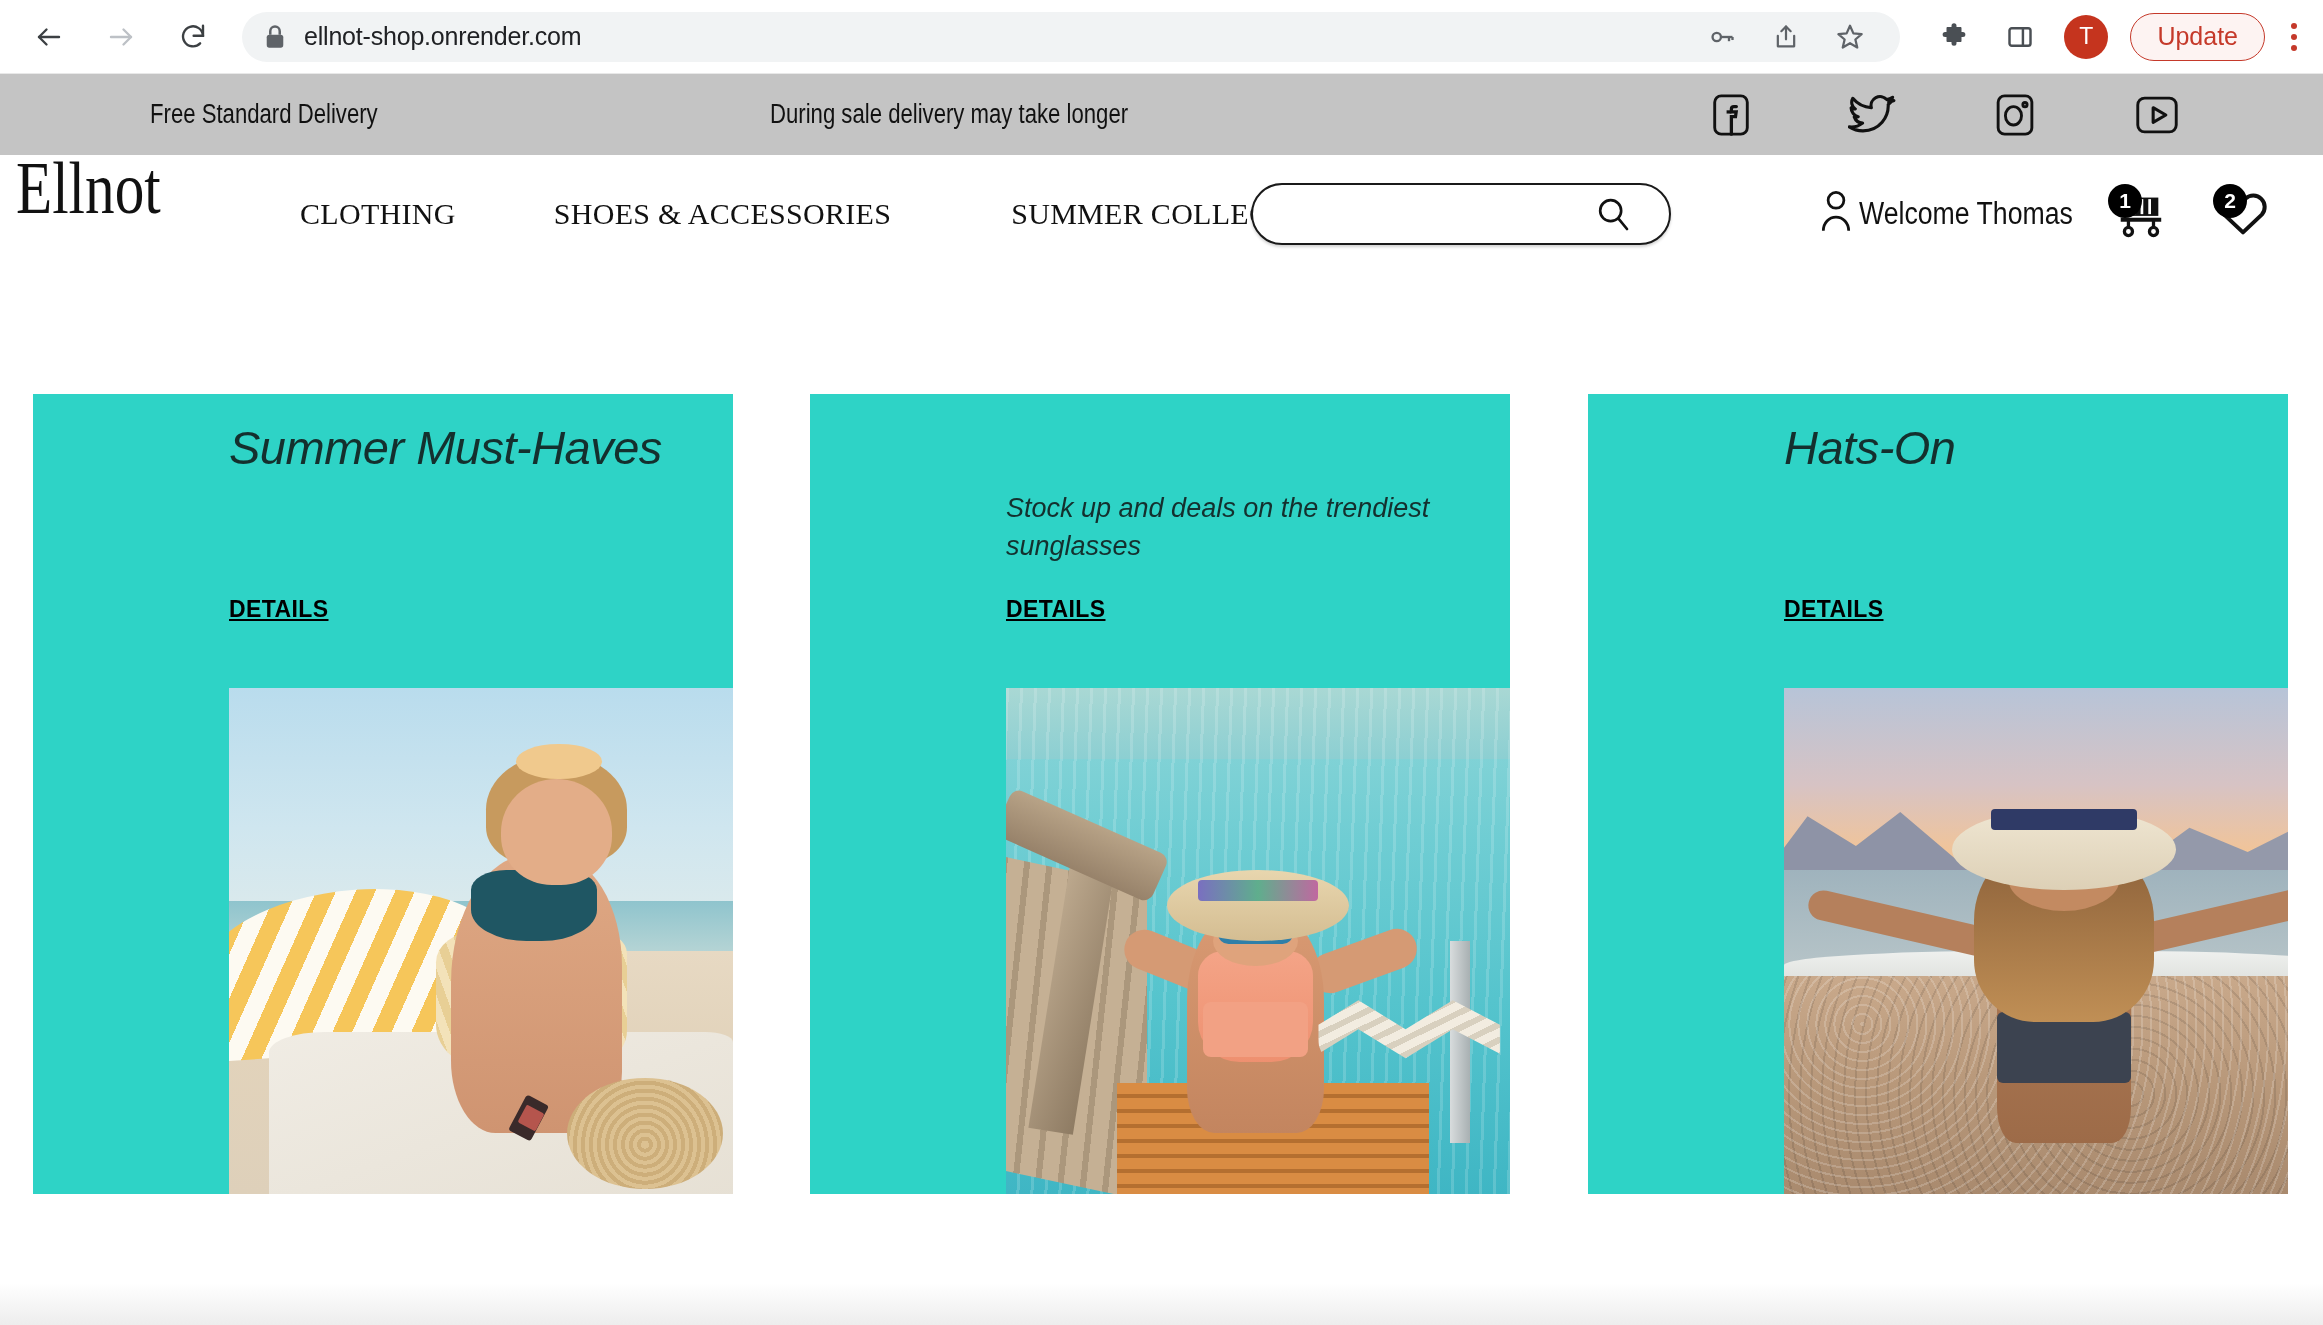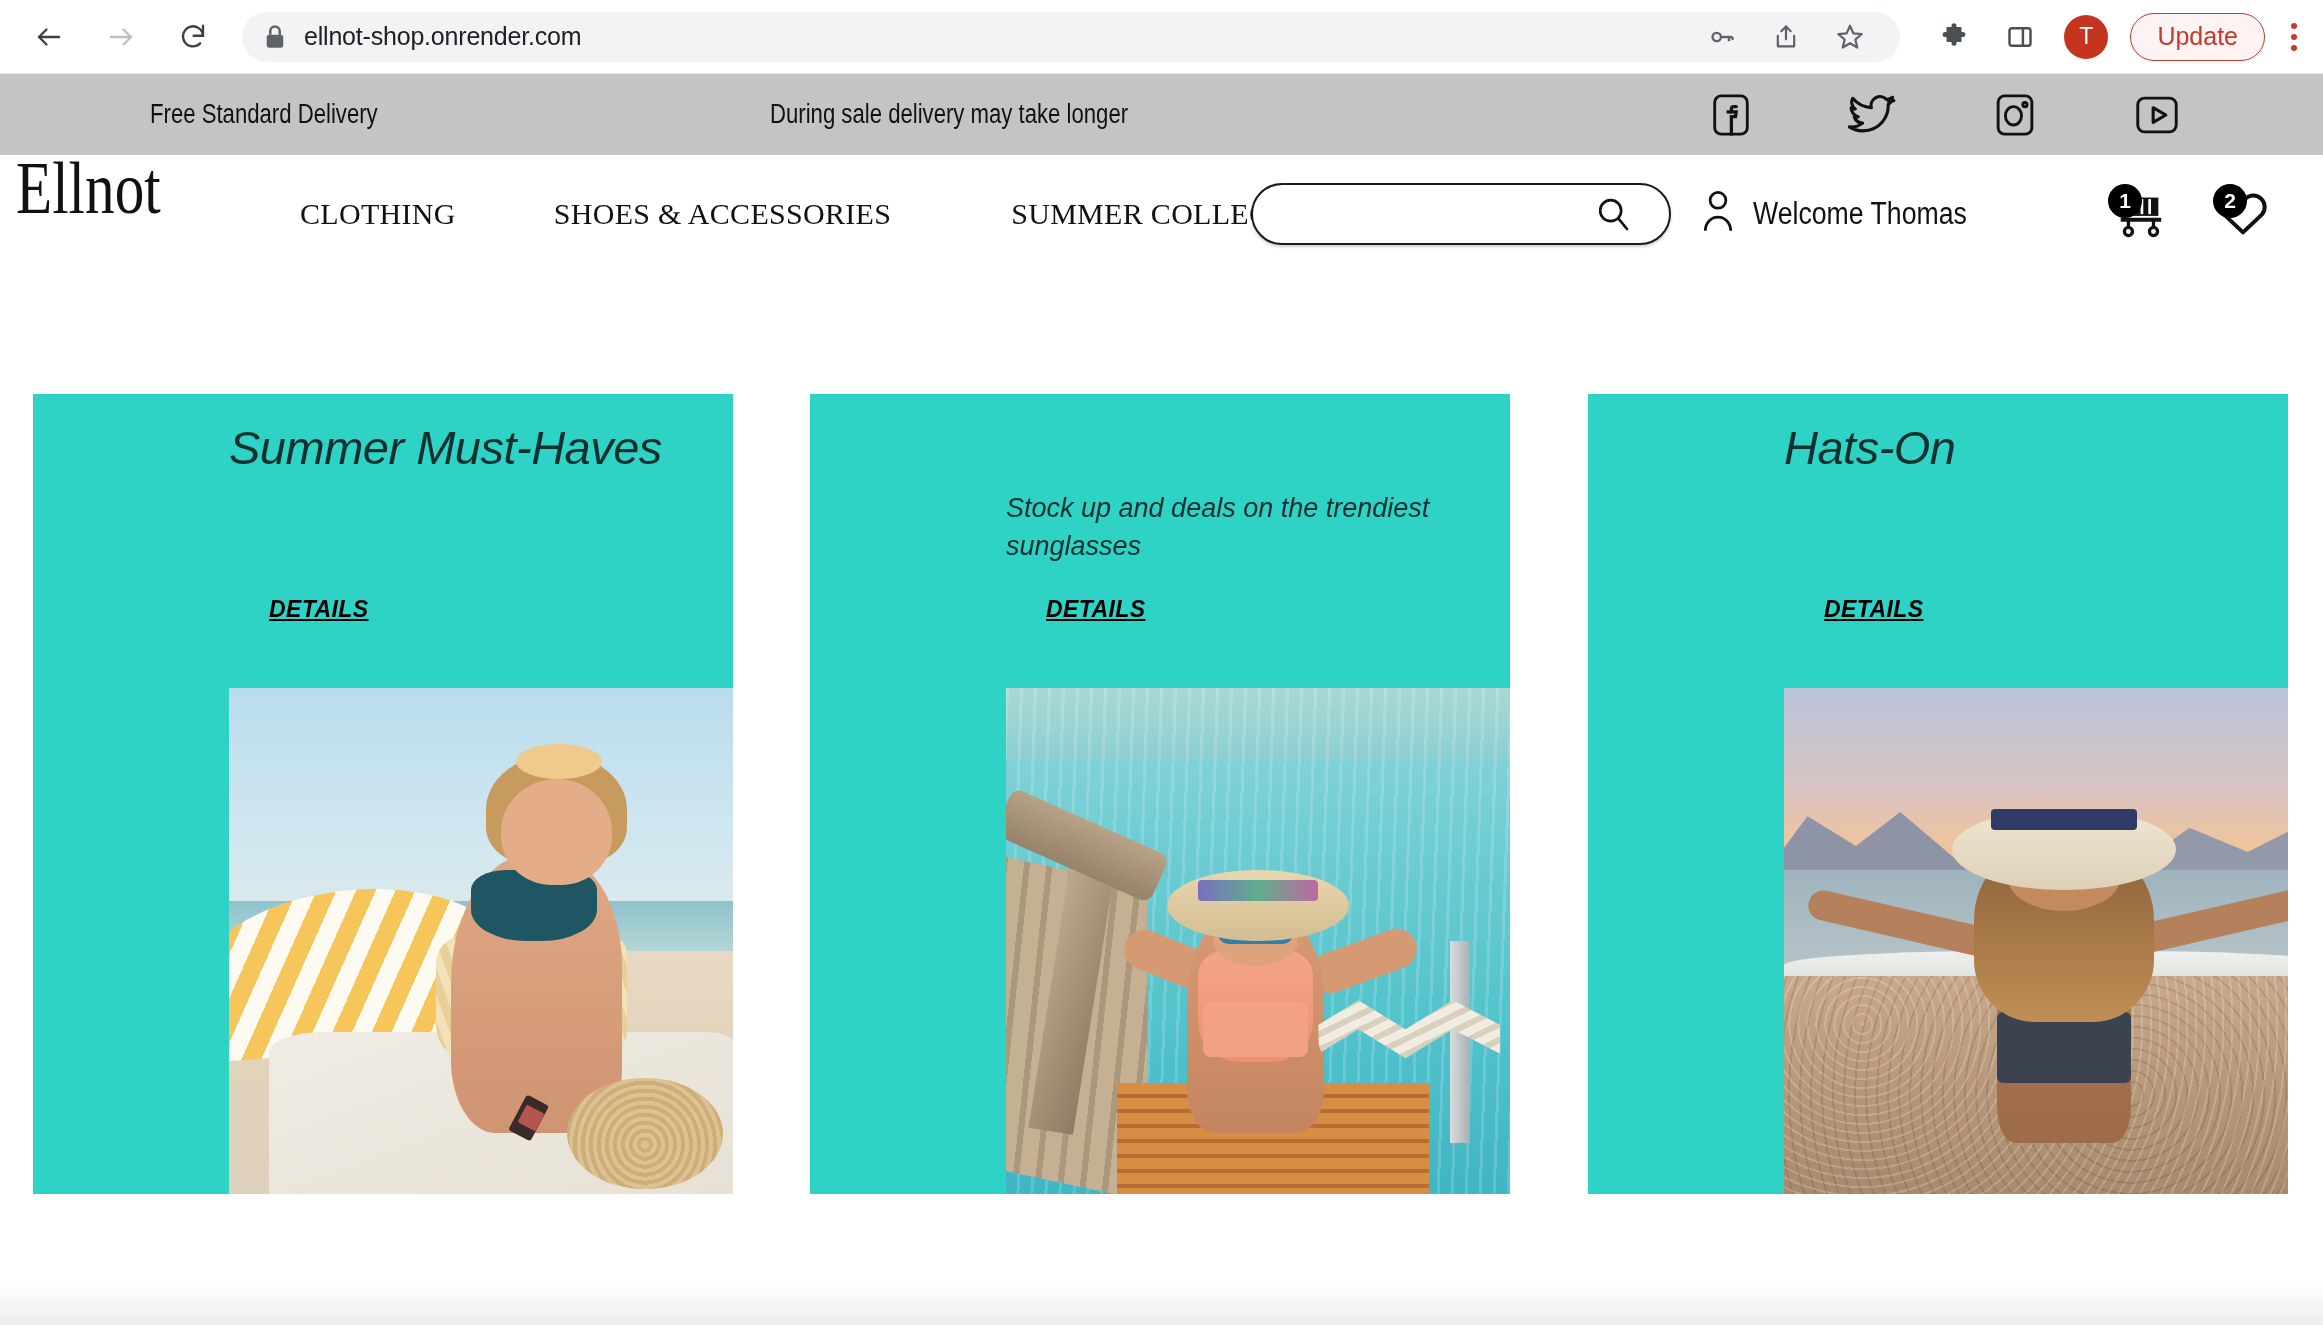--- a/index.html
+++ b/index.html
@@ -113,22 +113,22 @@
     box-shadow:0 2px 3px rgba(0,0,0,0.18);
   }
   .search-input{
     flex:1; height:100%; border:none; outline:none;
     background:transparent; padding-left:26px;
     font-size:24px; font-family:"Liberation Sans",sans-serif;
     color:#111;
   }
   .search-ic{ margin-right:36px; display:flex; }
   .user-block{
-    position:absolute; left:1697px;
-    display:flex; align-items:center; gap:14px;
+    position:absolute; left:1815px;
+    display:flex; align-items:center; gap:2px;
   }
   .welcome-txt{
     font-family:"Liberation Sans Narrow","Liberation Sans",sans-serif;
     font-size:31px; color:#111; white-space:nowrap;
     transform:scaleX(0.86); transform-origin:left center;
   }
   .cart-block{ position:absolute; left:2110px; display:flex; align-items:center; }
   .wish-block{ position:absolute; left:2215px; display:flex; align-items:center; }
   .badge-ic{ position:relative; width:64px; height:56px; }
   .badge{
@@ -167,25 +167,24 @@
   .card-desc{
     position:absolute; left:196px; top:95px;
     width:480px;
     font-family:"Liberation Sans",sans-serif;
     font-style:italic; font-weight:300;
     font-size:27px; line-height:1.42; color:#14302e;
   }
   .card-details{
     position:absolute; left:196px; top:202px;
     font-family:"Liberation Sans",sans-serif;
-    font-style:italic; font-weight:bold;
+    font-weight:bold;
     font-size:23px; color:#000;
     text-decoration:underline;
     letter-spacing:0.4px;
-    margin-left:40px;
   }
   .card-photo{
     position:absolute; left:196px; top:294px;
     width:504px; height:506px;
     overflow:hidden;
   }
   .card-3 .card-photo{ width:560px; }
 
   
   .ph{ position:absolute; inset:0; }

